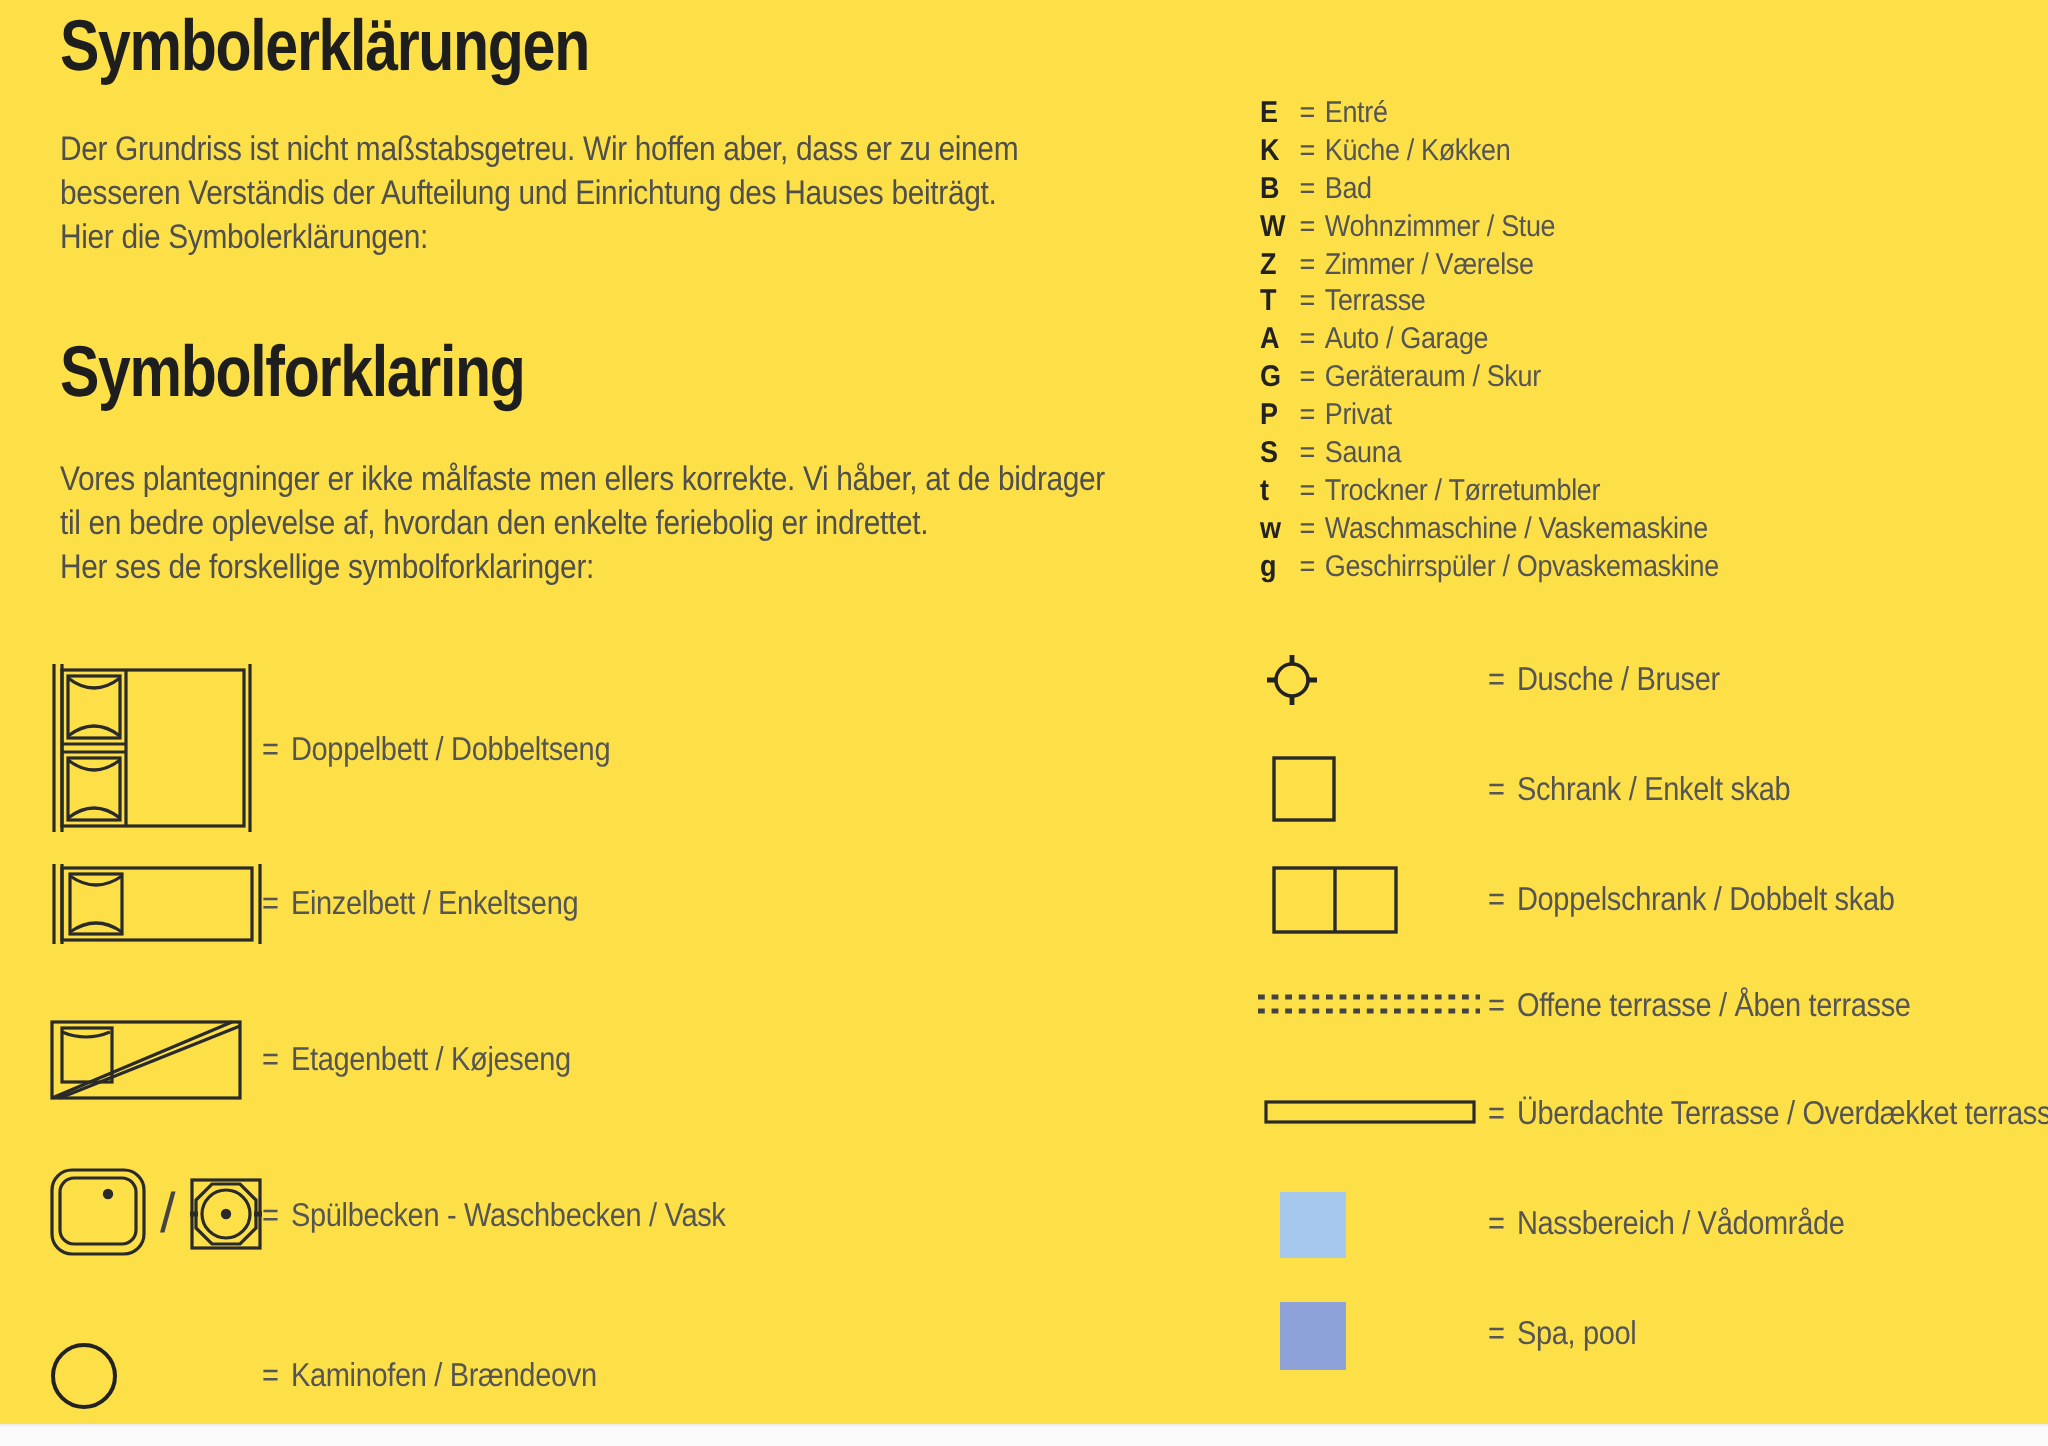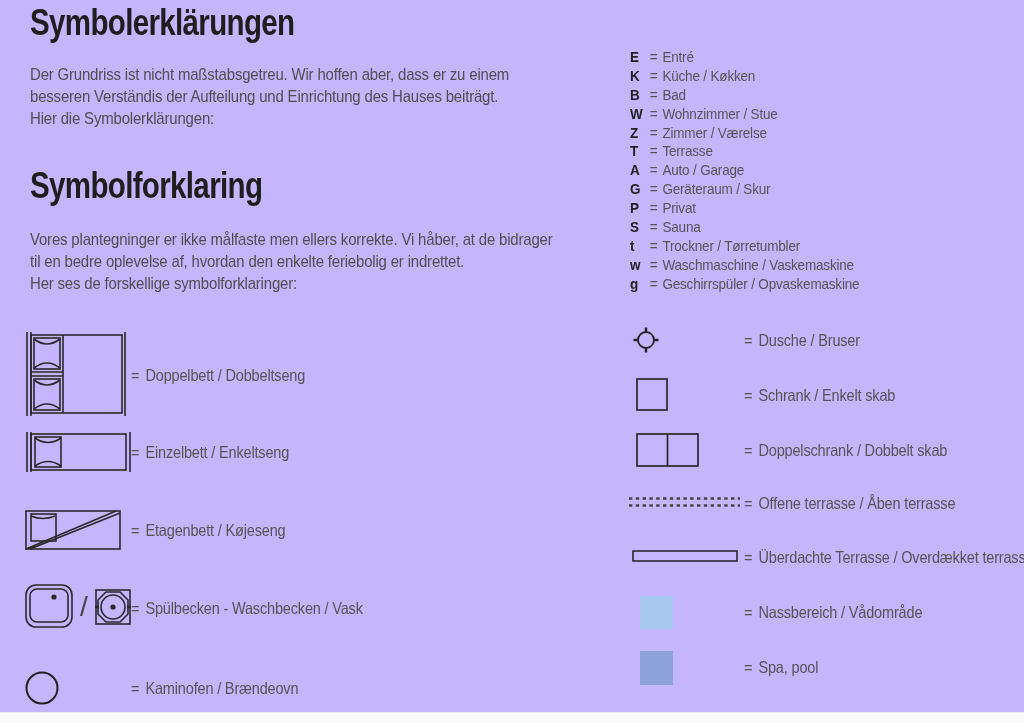--- a/index.html
+++ b/index.html
@@ -1,17 +1,17 @@
 <!DOCTYPE html>
 <html><head>
 <meta charset="utf-8">
 <style>
   html,body{margin:0;padding:0;background:#fff;}
   #canvas{
-    position:relative;width:1024px;height:723px;background:#c4b5fd;
+    position:relative;width:1024px;height:723px;background:#fde047;
     font-family:"Liberation Sans",sans-serif;overflow:hidden;color:#4f4f4f;
   }
   .h1{
     position:absolute;left:30px;font-size:36px;font-weight:700;color:#1e1e1e;
     letter-spacing:-0.8px;white-space:nowrap;
     transform:scaleX(0.82);transform-origin:0 50%;
   }
   .para{
     position:absolute;left:30px;font-size:17px;line-height:22px;color:#4f4f4f;
     white-space:pre-line;letter-spacing:-0.2px;

